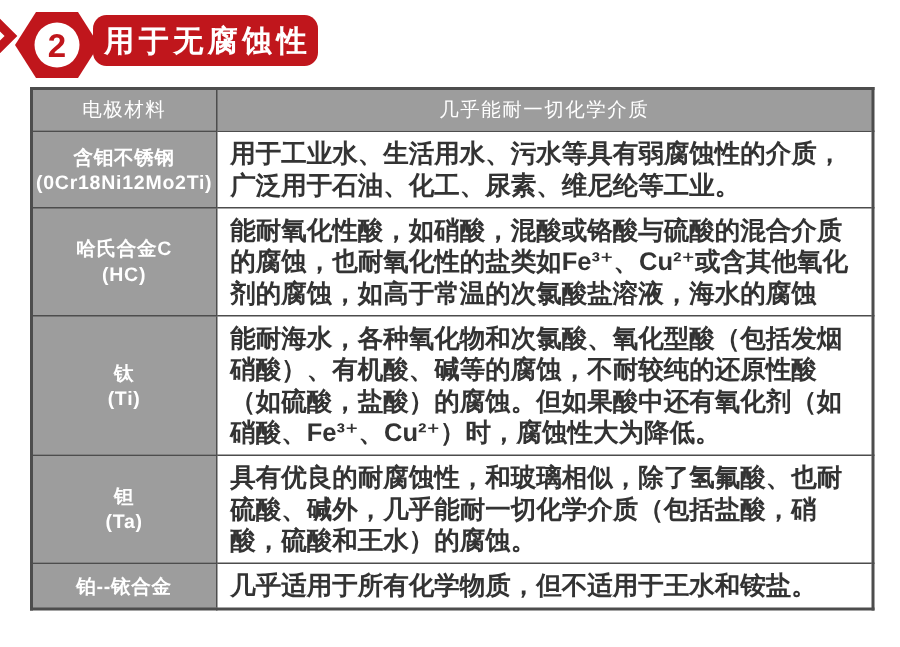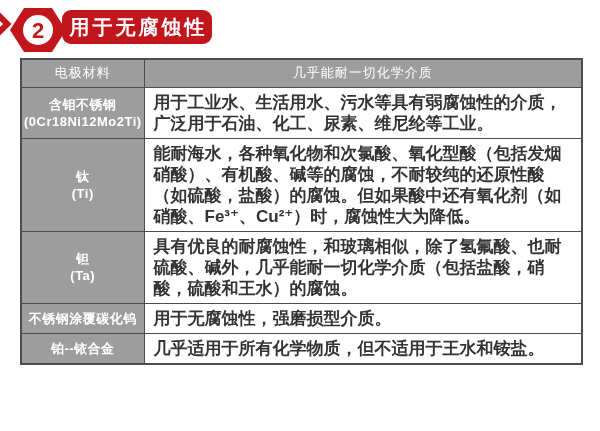--- a/index.html
+++ b/index.html
@@ -80,44 +80,44 @@
     <tbody>
   <tr style="height: 47px;">
     <th>
       <span class="mat-name">含钼不锈钢</span>
       <span class="mat-code">(0Cr18Ni12Mo2Ti)</span>
     </th>
     <td>用于工业水、生活用水、污水等具有弱腐蚀性的介质，广泛用于石油、化工、尿素、维尼纶等工业。</td>
   </tr>
 
 
+  <tr style="height: 67px;">
+    <th>
+      <span class="mat-name">哈氏合金C</span>
+      <span class="mat-code">(HC)</span>
+    </th>
+    <td>能耐氧化性酸，如硝酸，混酸或铬酸与硫酸的混合介质的腐蚀，也耐氧化性的盐类如Fe³⁺、Cu²⁺或含其他氧化剂的腐蚀，如高于常温的次氯酸盐溶液，海水的腐蚀</td>
+  </tr>
 
   <tr style="height: 76px;">
     <th>
       <span class="mat-name">钛</span>
       <span class="mat-code">(Ti)</span>
     </th>
     <td>能耐海水，各种氧化物和次氯酸、氧化型酸（包括发烟硝酸）、有机酸、碱等的腐蚀，不耐较纯的还原性酸（如硫酸，盐酸）的腐蚀。但如果酸中还有氧化剂（如硝酸、Fe³⁺、Cu²⁺）时，腐蚀性大为降低。</td>
   </tr>
 
   <tr style="height: 47px;">
     <th>
       <span class="mat-name">钽</span>
       <span class="mat-code">(Ta)</span>
     </th>
     <td>具有优良的耐腐蚀性，和玻璃相似，除了氢氟酸、也耐硫酸、碱外，几乎能耐一切化学介质（包括盐酸，硝酸，硫酸和王水）的腐蚀。</td>
   </tr>
 
-  <tr style="height: 26px;">
-    <th>
-      <span class="mat-name">不锈钢涂覆碳化钨</span>
-      <span class="mat-code"></span>
-    </th>
-    <td>用于无腐蚀性，强磨损型介质。</td>
-  </tr>
 
   <tr style="height: 24px;">
     <th>
       <span class="mat-name">铂--铱合金</span>
       <span class="mat-code"></span>
     </th>
     <td>几乎适用于所有化学物质，但不适用于王水和铵盐。</td>
   </tr>
 </tbody>
   </table>

